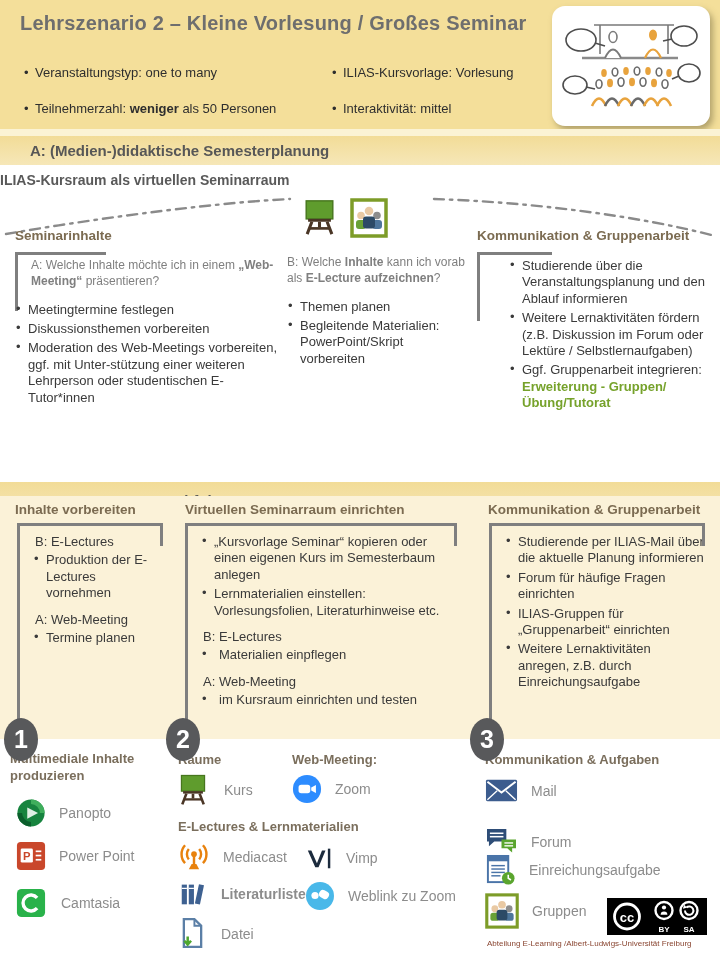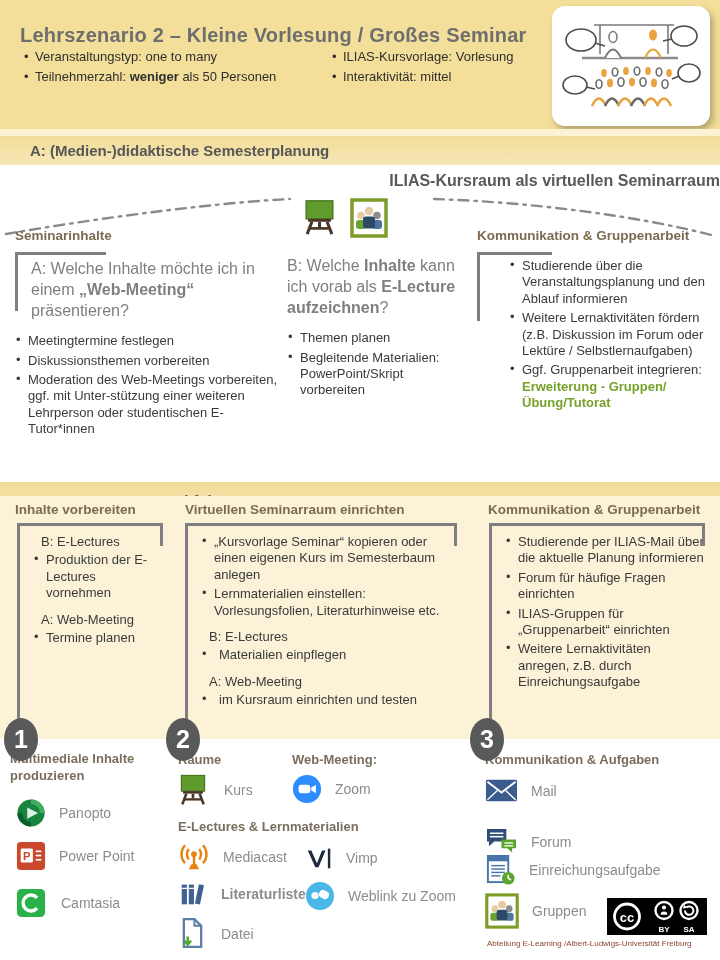--- a/index.html
+++ b/index.html
@@ -4,73 +4,73 @@
 <style>
   html,body{margin:0;padding:0;background:#fff;}
   .slide{position:relative;width:720px;height:960px;background:#ffffff;overflow:hidden;
          font-family:"Liberation Sans",sans-serif;-webkit-font-smoothing:antialiased;}
   .abs{position:absolute;}
   .b{font-weight:bold;}
 
   
   .hdr{position:absolute;left:0;top:0;width:720px;height:129px;background:#f4df9a;}
   .hdr-gap{position:absolute;left:0;top:129px;width:720px;height:7px;background:#fbf3d4;}
-  .hdr-title{position:absolute;left:20px;top:24px;font-size:20px;font-weight:bold;color:#6e6e6e;letter-spacing:.2px;}
+  .hdr-title{position:absolute;left:20px;top:12px;font-size:20px;font-weight:bold;color:#6e6e6e;letter-spacing:.2px;}
   .hdr-ul{position:absolute;margin:0;padding:0;list-style:none;font-size:13px;color:#2e2e2e;line-height:1.55;}
-  .hdr-ul li{position:relative;padding-left:13px;}
+  .hdr-ul li{position:relative;padding-left:13px;margin-top:16px;}
   .hdr-ul li::before{content:"•";position:absolute;left:2px;top:0;color:#2e2e2e;}
   .hdr-ul.left{left:22px;top:47px;width:300px;}
   .hdr-ul.right{left:330px;top:47px;width:218px;}
   .illu{position:absolute;left:552px;top:6px;width:158px;height:120px;background:#fff;border-radius:13px;
         box-shadow:3px 4px 6px rgba(110,100,60,.5);display:flex;align-items:center;justify-content:center;}
   .illu svg{width:150px;height:112px;}
 
   
   .bar{position:absolute;left:0;width:720px;display:flex;align-items:center;
        background:linear-gradient(#f2dc97,#f6e7b8);}
   .bar span{padding-left:30px;font-size:15px;font-weight:bold;color:#575757;}
   .bar.a{top:136px;height:29px;}
   .bar.b{top:482px;height:37px;}
 
   
   .seca{position:absolute;left:0;top:165px;width:720px;height:297px;background:#fff;}
-  .seca-title{position:absolute;left:0;top:7px;width:720px;text-align:right;
-              font-size:16px;font-weight:bold;color:#595959;}
+  .seca-title{position:absolute;left:0;top:7px;width:720px;text-align:left;
+              font-size:14px;font-weight:bold;color:#595959;}
   .dashes{position:absolute;left:0;top:25px;width:720px;height:60px;}
   .seca-icons{position:absolute;left:303px;top:33px;display:flex;gap:14px;align-items:flex-start;}
   .colhead{font-size:13.5px;font-weight:bold;color:#7b6b51;margin:0;}
   .acol1{position:absolute;left:15px;top:63px;width:264px;}
   .acol2{position:absolute;left:287px;top:90px;width:180px;}
   .acol3{position:absolute;left:477px;top:63px;width:234px;}
   .qwrap{position:relative;margin-top:9px;padding:6px 0 0 16px;}
   .qwrap::before{content:"";position:absolute;left:0;top:0;width:88px;height:56px;
                  border-left:3px solid #7f7f7f;border-top:3px solid #7f7f7f;}
   .qwrap.tall::before{width:72px;height:66px;}
-  .qtext{font-size:16px;color:#7f7f7f;line-height:1.32;}
+  .qtext{font-size:12px;color:#7f7f7f;line-height:1.32;}
   .bullets{font-size:13px;color:#3a3a3a;line-height:1.26;}
   .bullet{position:relative;padding-left:13px;margin-bottom:3px;}
   .bullet::before{content:"•";position:absolute;left:1px;top:-1px;}
   .acol1 .bullets{margin-top:12px;}
   .acol2 .bullets{margin-top:12px;}
   .acol3 .bullets{margin-top:4px;padding-left:16px;}
   .green-strong{display:block;color:#76a22b;font-weight:bold;}
 
   
   .secb{position:absolute;left:0;top:496px;width:720px;height:243px;background:#fbf2d8;}
   .bcol{position:absolute;top:6px;}
   .bcol1{left:15px;width:160px;}
   .bcol2{left:185px;width:280px;}
   .bcol3{left:488px;width:225px;}
   .bbox{position:relative;margin-top:6px;border-top:3px solid #7f7f7f;border-left:3px solid #7f7f7f;
         padding:8px 0 0 13px;height:200px;box-sizing:border-box;}
   .bbox::after{content:"";position:absolute;top:0;right:0;width:3px;height:20px;background:#7f7f7f;}
   .bbox1{width:146px;margin-left:2px;}
   .bbox2{width:272px;}
   .bbox3{width:216px;margin-left:1px;}
-  .plain{margin:0 0 2px 8px;}
+  .plain{margin:0 0 2px 2px;}
   .gaptop{margin-top:10px;}
   .step{position:absolute;width:34px;height:43px;border-radius:50%;background:#58595b;color:#fff;
         display:flex;align-items:center;justify-content:center;font-size:25px;font-weight:bold;z-index:5;}
   .step1{left:4px;top:222px;}
   .step2{left:166px;top:222px;}
   .step3{left:470px;top:222px;}
 
   
   .tools{position:absolute;left:0;top:739px;width:720px;height:221px;background:#fff;}
   .thead{font-size:13px;font-weight:bold;color:#7a6e5c;line-height:1.3;}

